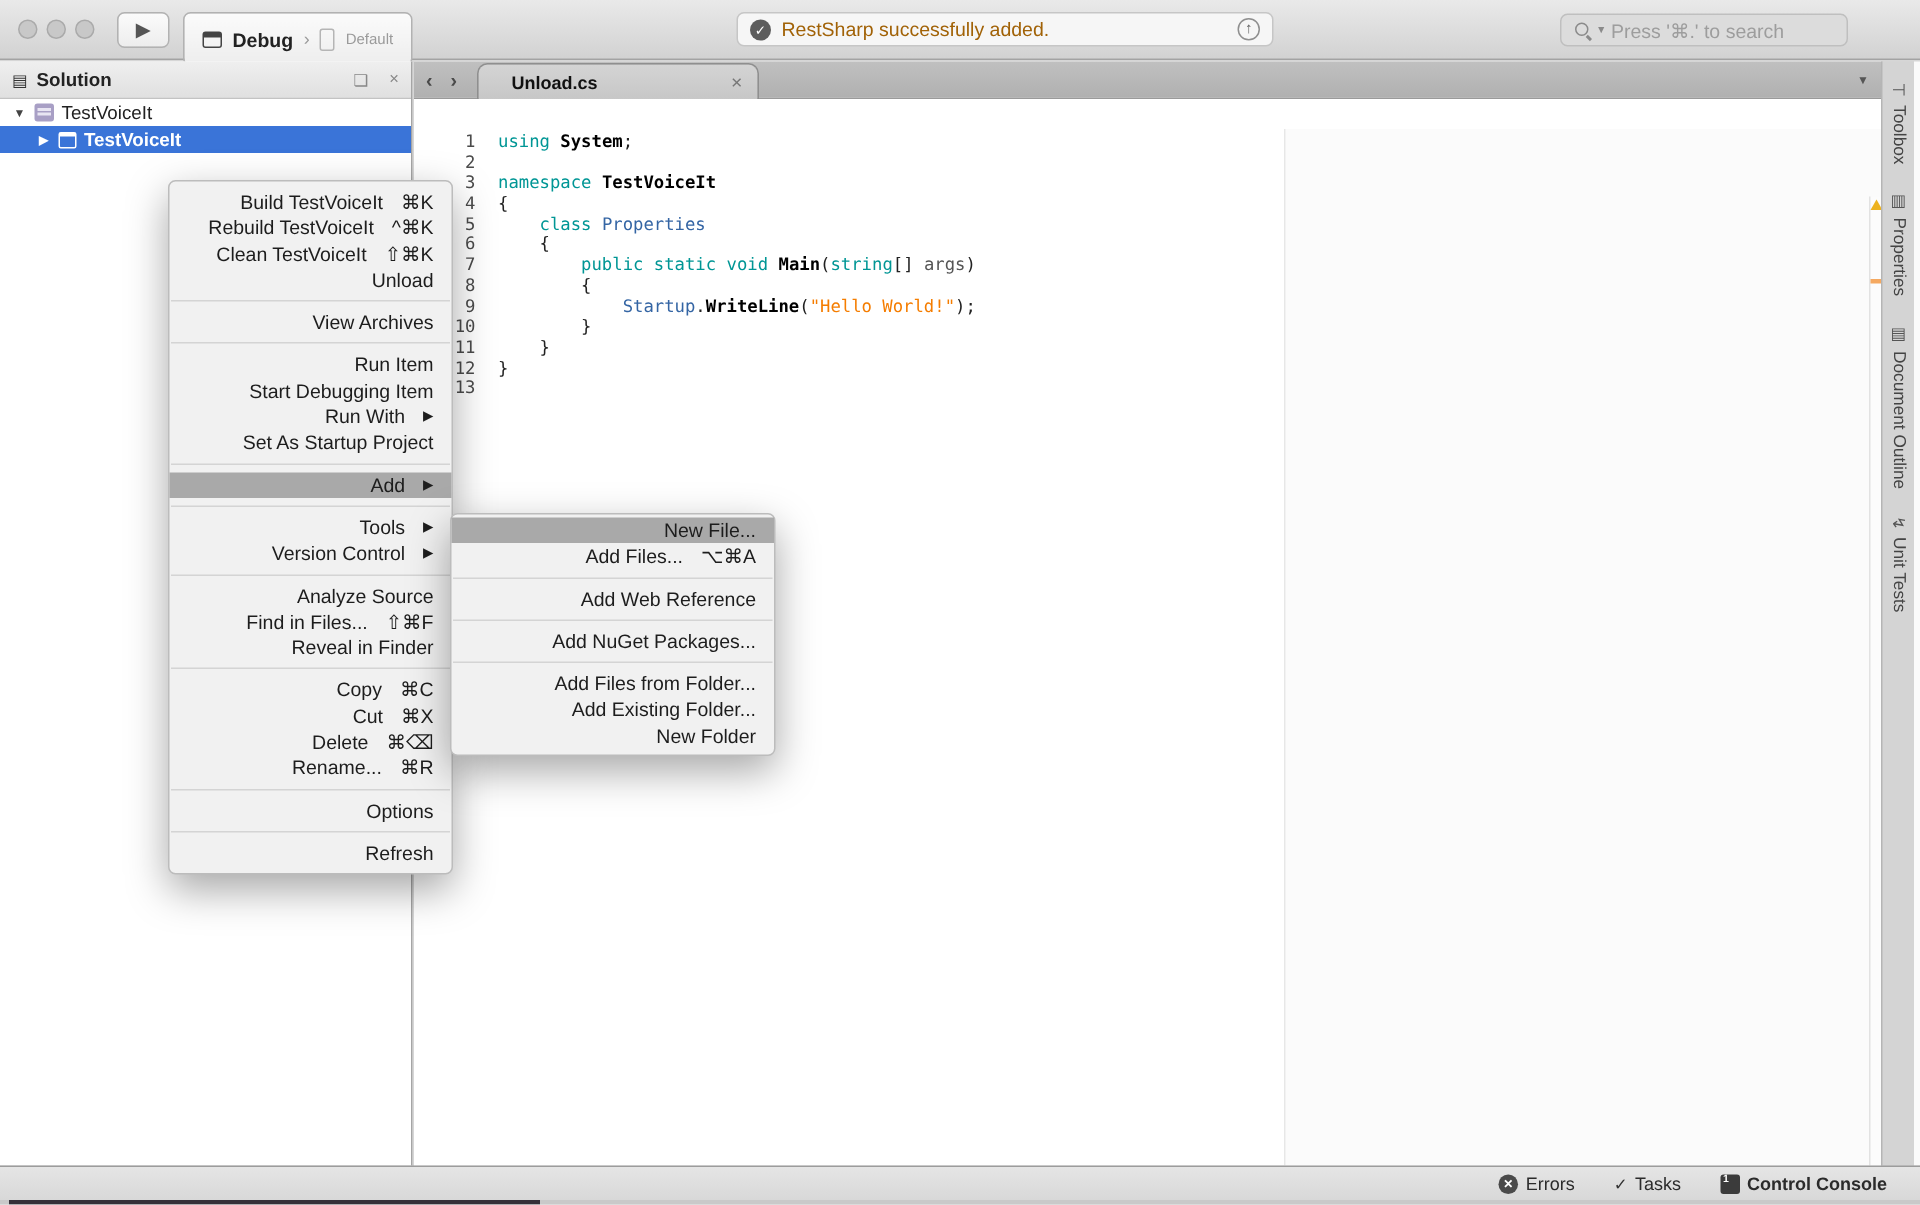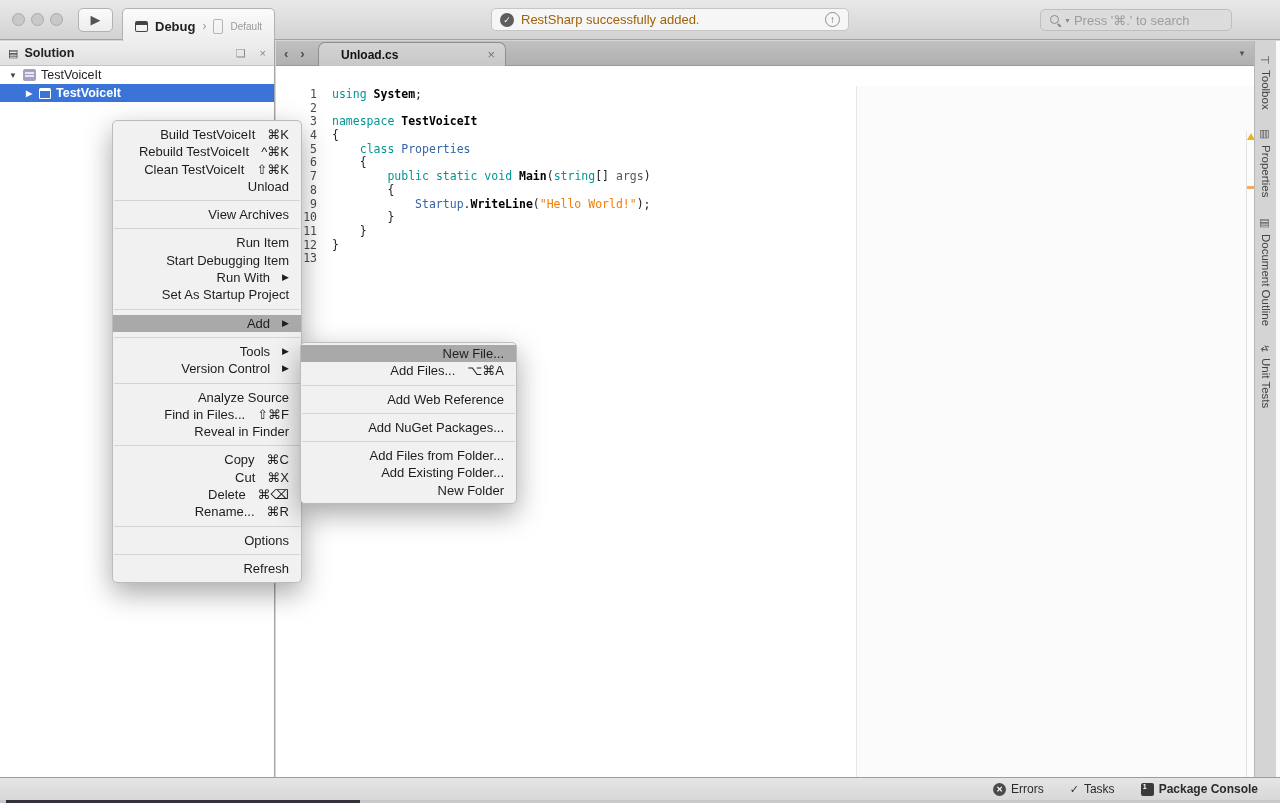--- a/index.html
+++ b/index.html
@@ -353,19 +353,19 @@
   <div class="status-item">
     <span class="err-icon">✕</span>
     <span>Errors</span>
   </div>
   <div class="status-item">
     <span class="task-icon">✓</span>
     <span>Tasks</span>
   </div>
   <div class="status-item">
     <span class="pc-icon">1</span>
-    <span class="pc-label">Package Console</span>
+    <span class="pc-label">Control Console</span>
   </div>
 </div>
 
 <div class="bottom-sliver">
   <div class="dark"></div>
 </div>
 
 </body></html>

